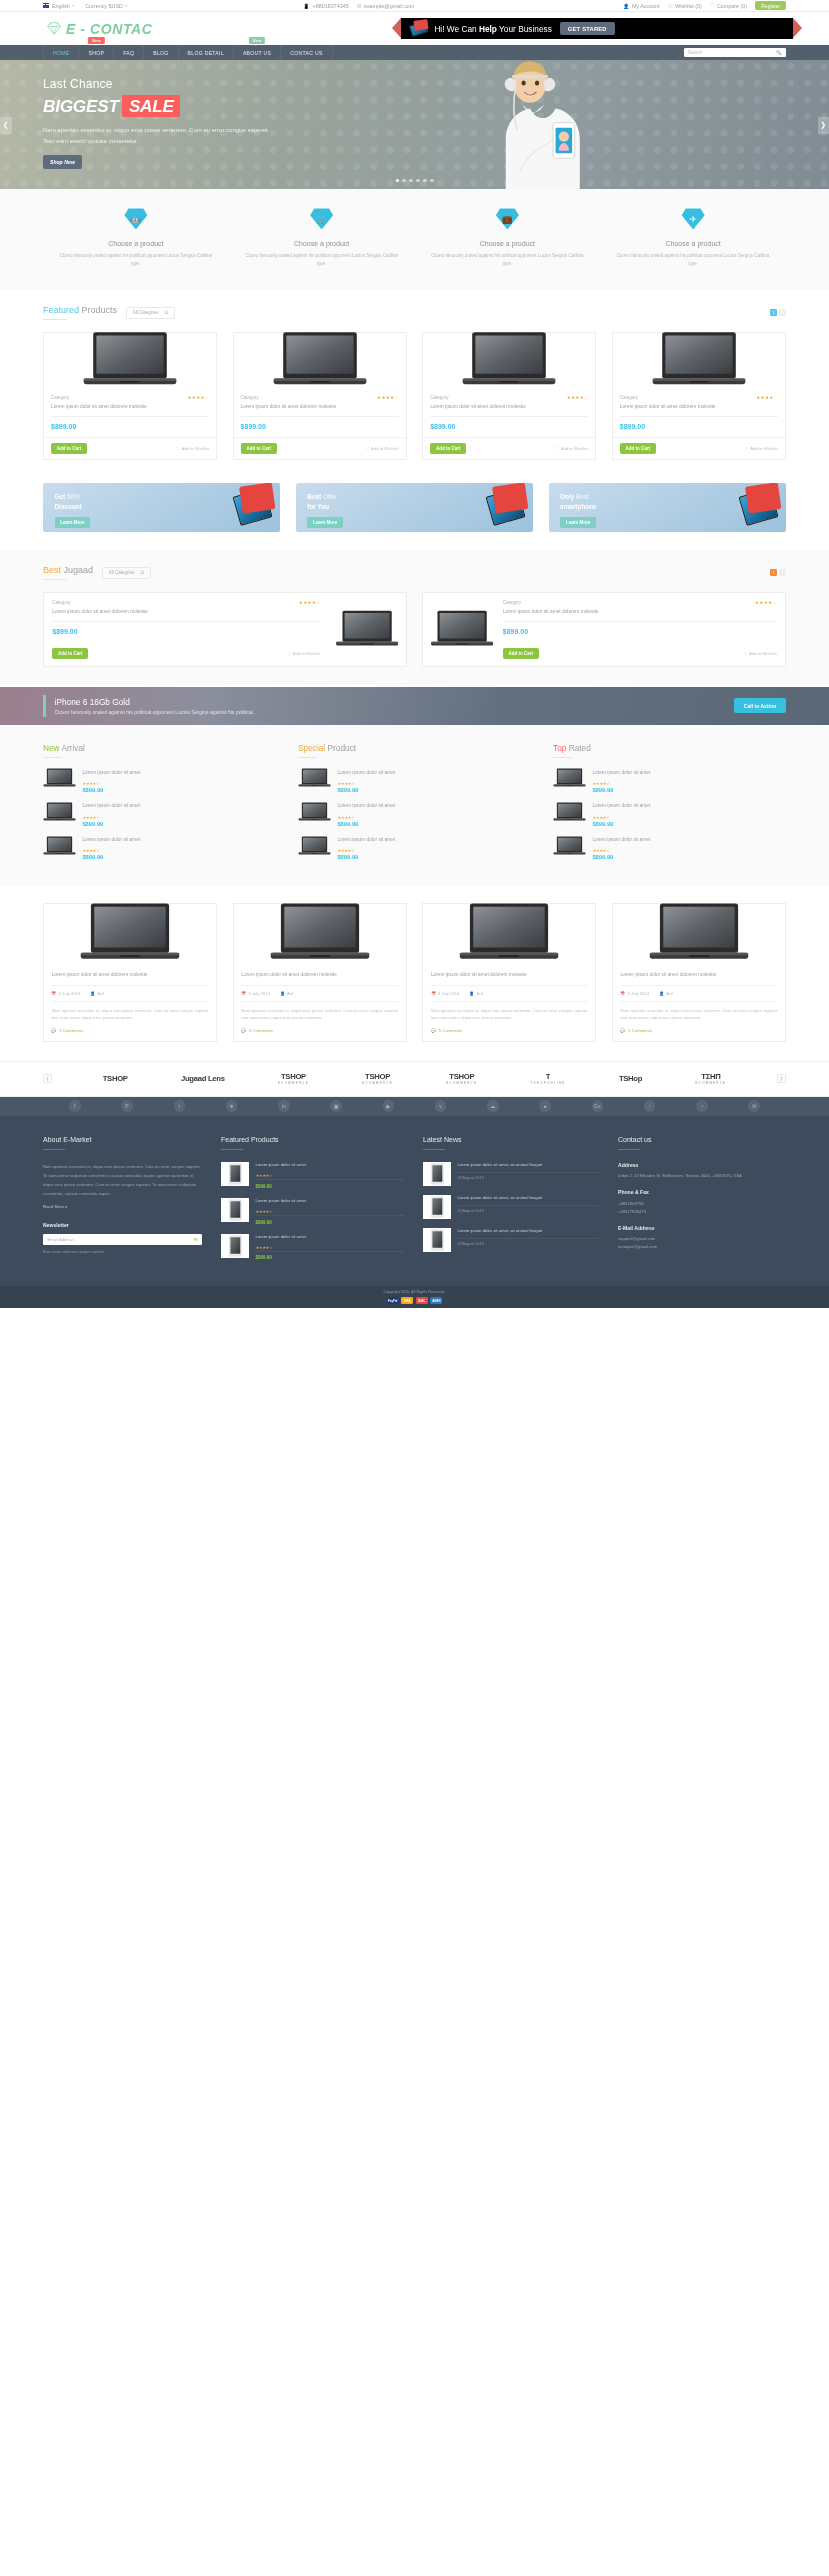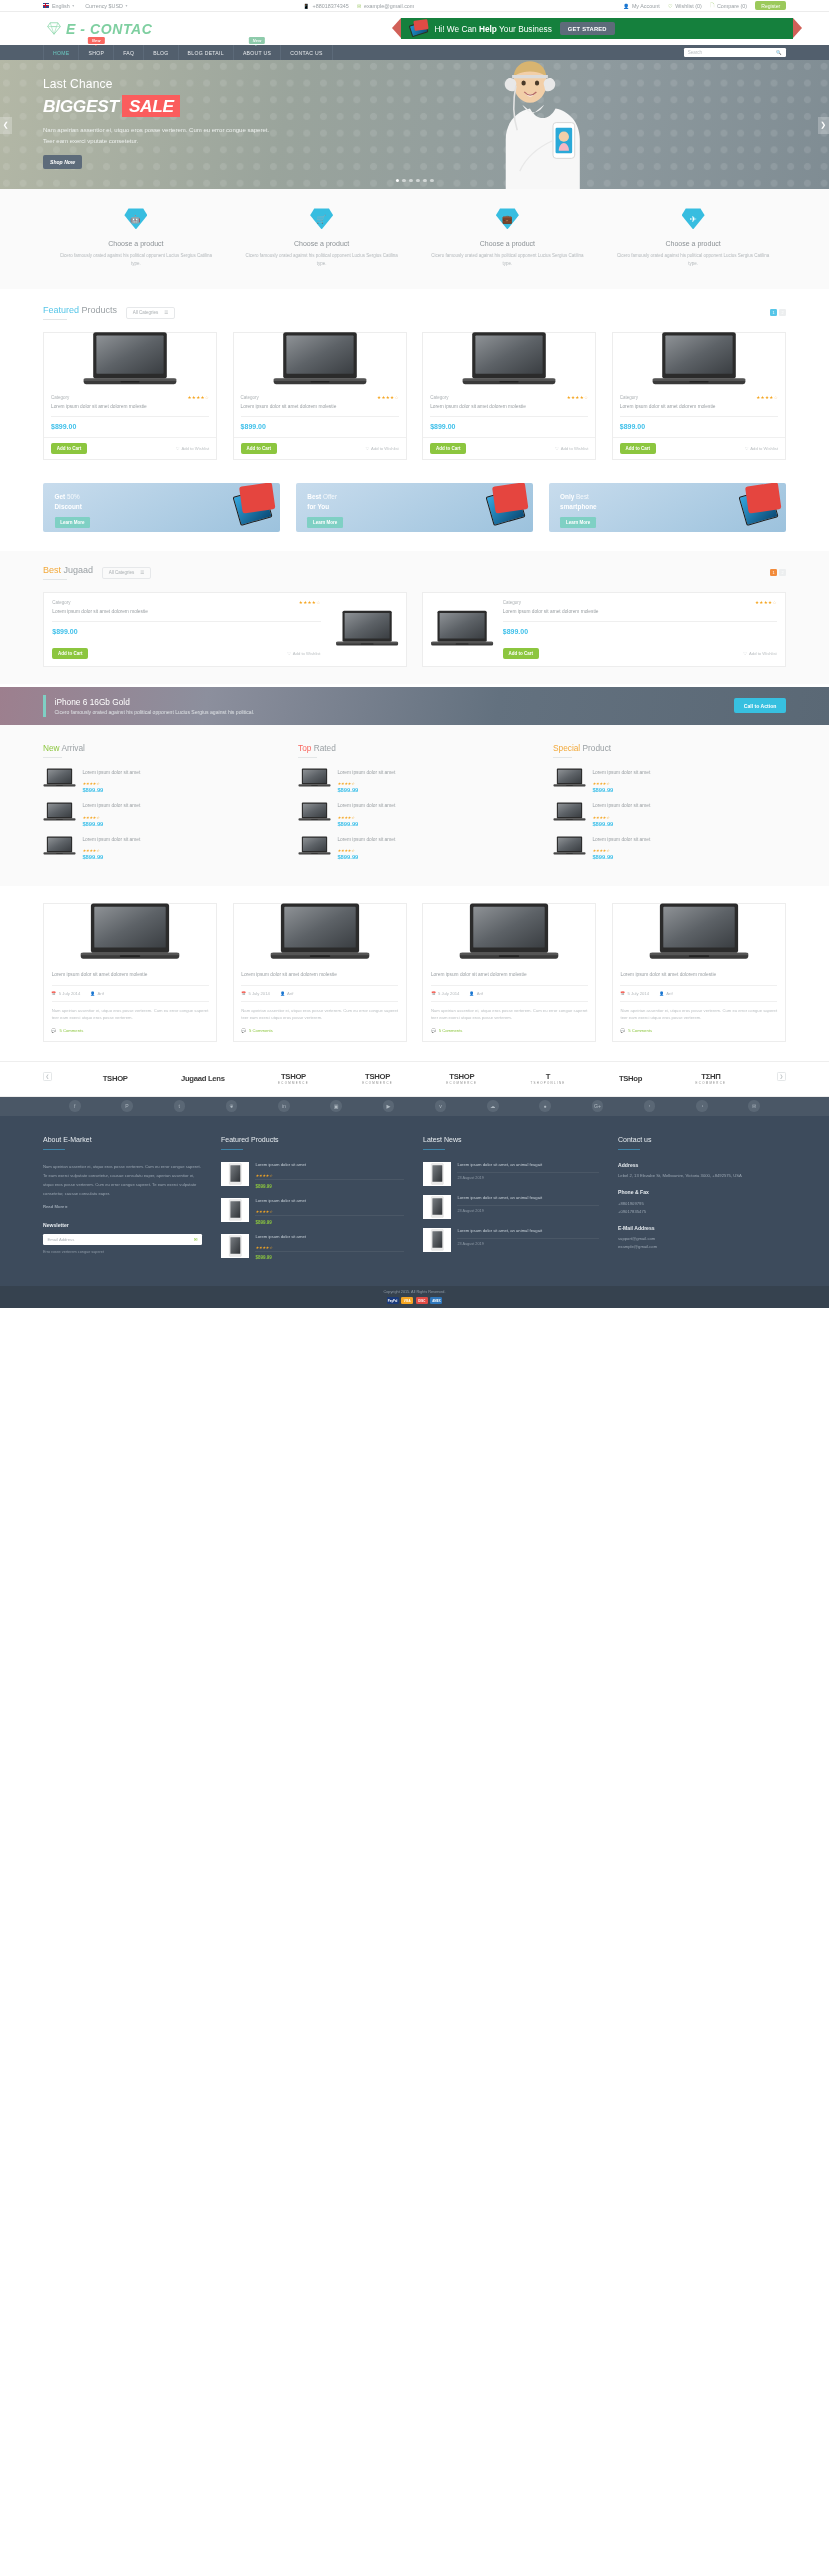--- a/index.html
+++ b/index.html
@@ -32,21 +32,21 @@
   .header { height:33px; background:#fff; position:relative; }
   .header .container { height:33px; display:flex; align-items:center; }
   .logo { display:flex; align-items:center; gap:5.1px; padding-left:3.8px; }
   .logo .dia { width:14px; height:13px; position:relative; }
   .logo .dia svg { display:block; }
   .logo-text { font-size:14px; font-weight:bold; font-style:italic; color:#7ecfa0;
                letter-spacing:0.6px; }
   .promo { position:absolute; left:349px; top:6.4px; width:410px; height:20.5px; display:flex; }
   .promo .tail-l { width:0;height:0;border-top:10.2px solid transparent;
                    border-bottom:10.2px solid transparent;border-right:9px solid #d16058; }
-  .promo .body { flex:1; background:#15803d; display:flex; align-items:center;
+  .promo .body { flex:1; background:#000000; display:flex; align-items:center;
                  padding:0 9px; gap:7.7px; }
   .promo .tail-r { width:0;height:0;border-top:10.2px solid transparent;
                    border-bottom:10.2px solid transparent;border-left:9px solid #d16058; }
   .promo-tablet { width:16.7px;height:11.5px;background:linear-gradient(135deg,#2196d4,#0d4f7a);
                   border:1.3px solid #2b2b2b; border-radius:1.3px; transform:rotate(-18deg);
                   position:relative; }
   .promo-tablet:after{content:"";position:absolute;left:3.8px;top:-3.2px;width:14px;height:10.2px;
                   background:#e04b45;border-radius:1.3px;transform:rotate(10deg);z-index:-1;}
   .promo-text { color:#fff; font-size:8.3px; font-weight:300; }
   .promo-text b { font-weight:bold; }
@@ -208,21 +208,21 @@
                 border-bottom:0.6px solid #f0f0f0; }
   .post-meta { display:flex; gap:10.2px; font-size:4.2px; color:#b4b9bc; padding:4.5px 0 5.1px;
                border-bottom:0.6px solid #f0f0f0; }
   .post-meta span { display:flex; align-items:center; gap:1.9px; }
   .post-text { font-size:4.2px; color:#bcc0c3; line-height:1.85; padding:5.1px 0 5.8px; }
   .post-cmt { font-size:4.2px; color:#8cc63f; display:flex; align-items:center; gap:2.6px; }
 
   
   .brands { border-top:0.6px solid #eee; border-bottom:0.6px solid #eee; background:#fff;
             height:36px; display:flex; align-items:center; }
-  .brands .container { display:flex; align-items:flex-start;gap:24px; }
+  .brands .container { display:flex; align-items:center;gap:24px; }
   .brand-arrow { width:9px; height:9px; border:0.6px solid #e4e7e8; border-radius:1.3px;
       display:flex; align-items:center; justify-content:center; font-size:4.5px; color:#bfc4c7;
       cursor:pointer; flex:none; }
   .brand-list { flex:1; display:flex; align-items:center; justify-content:space-around; }
   .brand { font-size:7.7px; color:#3b3b3b; font-weight:bold; letter-spacing:-0.3px;
            display:flex; flex-direction:column; align-items:center; }
   .brand small { font-size:2.9px; letter-spacing:1.3px; font-weight:normal; color:#8a8a8a; }
 
   
   .social { background:#4a5766; height:19px; display:flex; align-items:center; }
@@ -745,21 +745,21 @@
                   </defs>
                   <rect x="2" y="62" width="116" height="7" rx="3" fill="#3a3a3a"></rect>
                   <rect x="2" y="62" width="116" height="3" rx="1.5" fill="#555"></rect>
                   <rect x="48" y="65" width="24" height="2" rx="1" fill="#222"></rect>
                 </svg>
               </div>
               <div class="mini-body"><div class="mini-name">Lorem ipsum dolor sit amet</div><span class="mini-stars"><i class="">★</i><i class="">★</i><i class="">★</i><i class="">★</i><i class="off">☆</i></span><div class="mini-price">$899.99</div></div>
             </div>
           </div>
           <div class="tri-col">
-            <div class="tri-head"><b style="color:#f9675f">Top</b> Rated</div>
+            <div class="tri-head"><b style="color:#f2a93b">Special</b> Product</div>
             <div class="mini">
               <div class="mini-img">
                 <svg class="lap" width="33" height="23" viewBox="0 0 120 80">
                   <rect x="14" y="4" width="92" height="58" rx="3" fill="#2b2b2b"></rect>
                   <rect x="18" y="8" width="84" height="48" rx="1" fill="url(#sc)"></rect>
                   <defs>
                     <linearGradient id="sc" x1="0" y1="0" x2="1" y2="1">
                       <stop offset="0" stop-color="#8e9296"></stop>
                       <stop offset=".5" stop-color="#5d6267"></stop>
                       <stop offset="1" stop-color="#3a3e42"></stop>
@@ -805,21 +805,21 @@
                   </defs>
                   <rect x="2" y="62" width="116" height="7" rx="3" fill="#3a3a3a"></rect>
                   <rect x="2" y="62" width="116" height="3" rx="1.5" fill="#555"></rect>
                   <rect x="48" y="65" width="24" height="2" rx="1" fill="#222"></rect>
                 </svg>
               </div>
               <div class="mini-body"><div class="mini-name">Lorem ipsum dolor sit amet</div><span class="mini-stars"><i class="">★</i><i class="">★</i><i class="">★</i><i class="">★</i><i class="off">☆</i></span><div class="mini-price">$899.99</div></div>
             </div>
           </div>
           <div class="tri-col">
-            <div class="tri-head"><b style="color:#f2a93b">Special</b> Product</div>
+            <div class="tri-head"><b style="color:#f9675f">Top</b> Rated</div>
             <div class="mini">
               <div class="mini-img">
                 <svg class="lap" width="33" height="23" viewBox="0 0 120 80">
                   <rect x="14" y="4" width="92" height="58" rx="3" fill="#2b2b2b"></rect>
                   <rect x="18" y="8" width="84" height="48" rx="1" fill="url(#sc)"></rect>
                   <defs>
                     <linearGradient id="sc" x1="0" y1="0" x2="1" y2="1">
                       <stop offset="0" stop-color="#8e9296"></stop>
                       <stop offset=".5" stop-color="#5d6267"></stop>
                       <stop offset="1" stop-color="#3a3e42"></stop>

